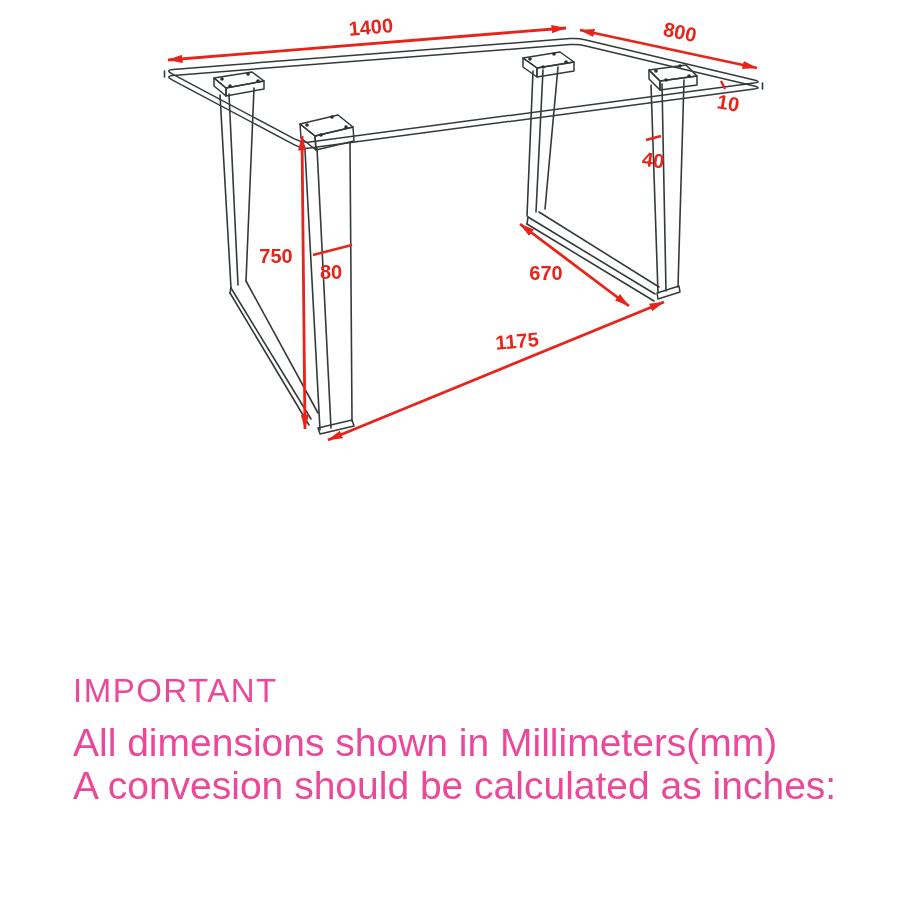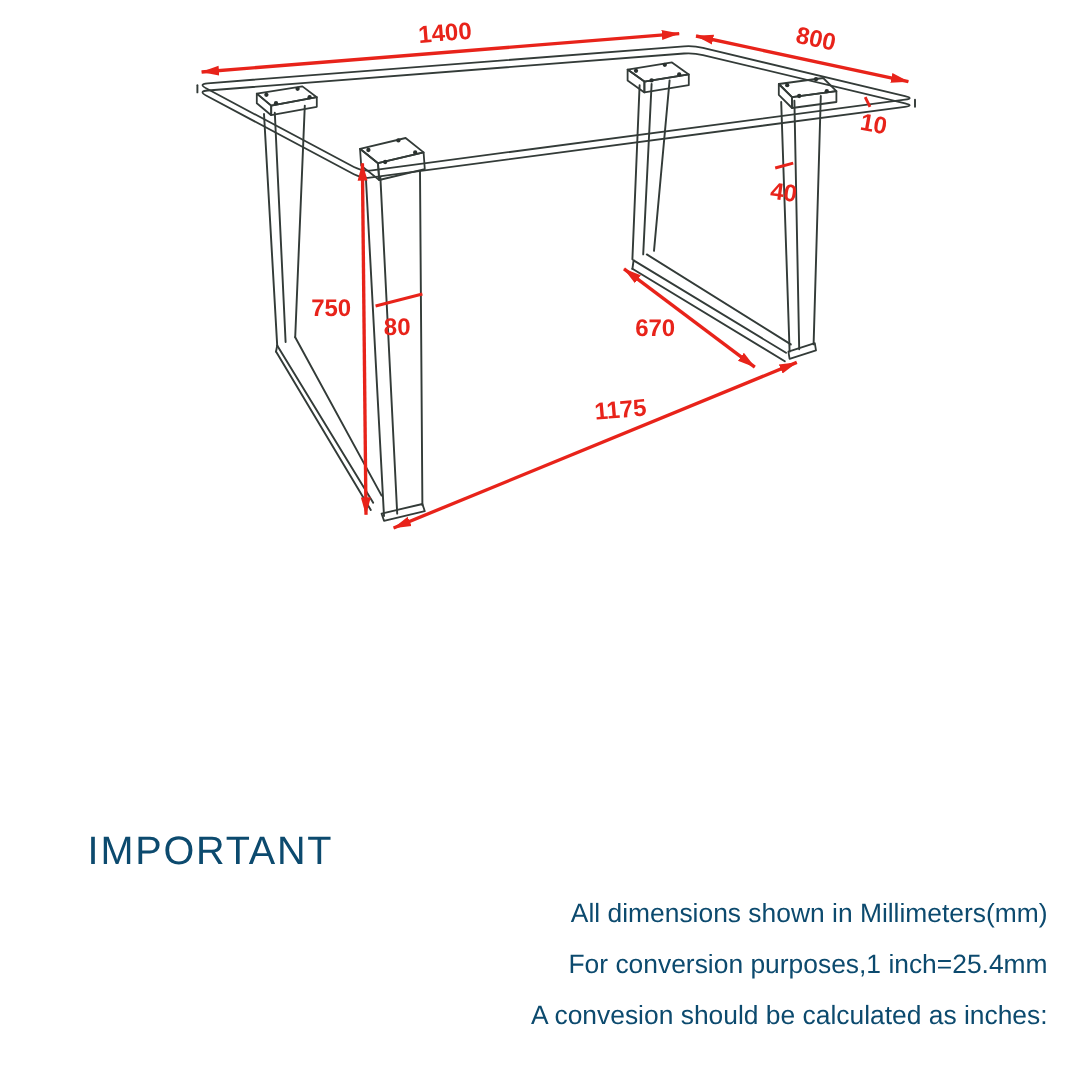--- a/index.html
+++ b/index.html
@@ -1,21 +1,21 @@
 <!DOCTYPE html>
 <html><head>
 <meta charset="utf-8">
 <style>
   html,body{margin:0;padding:0;background:#ffffff;}
   body{width:900px;height:900px;position:relative;font-family:"Liberation Sans",sans-serif;overflow:hidden;}
   .stage{position:absolute;left:0;top:0;width:900px;height:900px;background:#fff;}
   svg{position:absolute;left:0;top:0;}
-  .notes{position:absolute;left:73px;top:672px;color:#0c4a6e;width:800px;margin-top:18px;}
+  .notes{position:absolute;left:73px;top:672px;color:#ec4899;width:800px;}
   .notes-title{font-size:33px;letter-spacing:1.5px;margin:0 0 12px 0;font-weight:400;}
-  .note-line{font-size:22px;line-height:42.5px;white-space:nowrap;text-align:right;}
+  .note-line{font-size:39px;line-height:42.5px;white-space:nowrap;}
   .dim-label{font-size:20px;font-weight:600;fill:#e8231a;text-anchor:middle;}
   .black-line{stroke:#333b38;stroke-width:1.6;fill:none;stroke-linecap:round;stroke-linejoin:round;}
   .black-face{stroke:#333b38;stroke-width:1.5;fill:none;stroke-linejoin:round;}
   .screw{fill:#2a312f;stroke:none;}
   .red-dim{stroke:#e8231a;stroke-width:2.8;fill:none;}
   .red-tick{stroke:#e8231a;stroke-width:2.4;fill:none;}
 </style>
 </head>
 <body>
 
@@ -161,17 +161,16 @@
 
   <g>
     <path class="red-dim" d="M328,440 L664,302" marker-start="url(#arr)" marker-end="url(#arr)"></path>
     <text class="dim-label" x="517" y="348" transform="rotate(-5,517,341)">1175</text>
   </g>
 </svg>
 
   <div class="notes">
     <div class="notes-title">IMPORTANT</div>
     <div class="note-line">All dimensions shown in Millimeters(mm)</div>
-    <div class="note-line">For conversion purposes,1 inch=25.4mm</div>
     <div class="note-line">A convesion should be calculated as inches:</div>
   </div>
 
 </div>
 
 </body></html>

